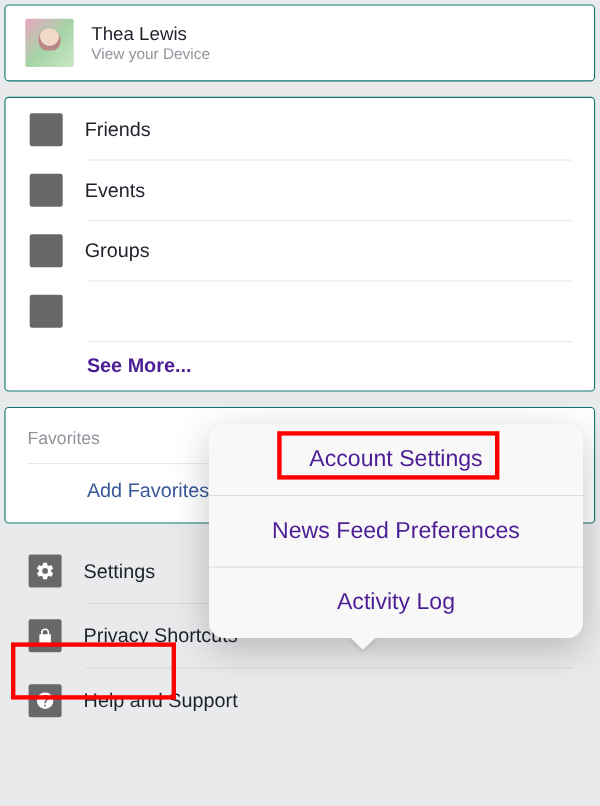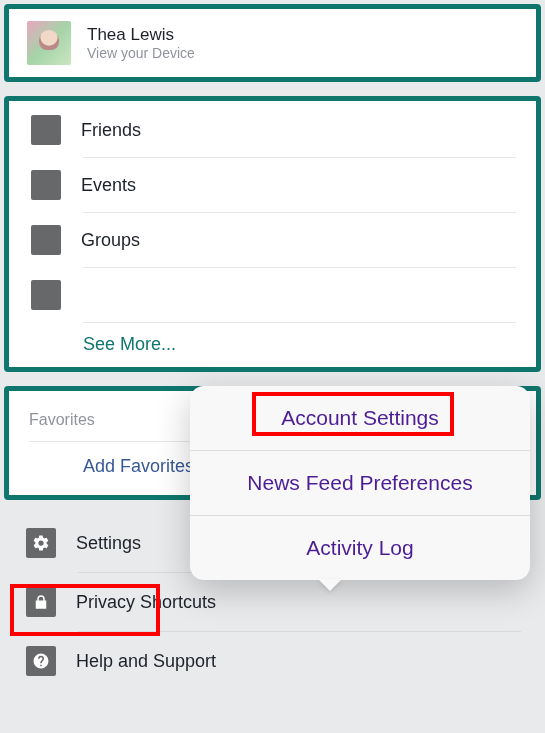--- a/index.html
+++ b/index.html
@@ -15,21 +15,21 @@
   .container {
     width: 545px;
     height: 733px;
     position: relative;
     background: #e9eaec;
   }
 
   
   .panel {
     background: #fff;
-    border: 5px solid #0f766e;
+    border: 1px solid #0f766e;
     border-radius: 4px;
     margin: 4px 4px 14px 4px;
     overflow: hidden;
   }
   .panel.first { margin-top: 4px; }
 
   
   .profile-row {
     display: flex;
     align-items: center;
@@ -81,21 +81,21 @@
     border-radius: 2px;
     display: flex;
     align-items: center;
     justify-content: center;
   }
   .row-label {
     font-size: 18px;
     color: #1d2129;
     line-height: 1;
   }
-  .row.link .row-label { color: #0f766e; }
+  .row.link .row-label { color: #4c1d95; font-weight: bold; }
   .row.see-more { padding-left: 74px; }
 
   
   .section-header {
     padding: 20px 20px 12px 20px;
     font-size: 16px;
     color: #90949c;
   }
   .add-fav-row {
     padding: 14px 0 18px 74px;

